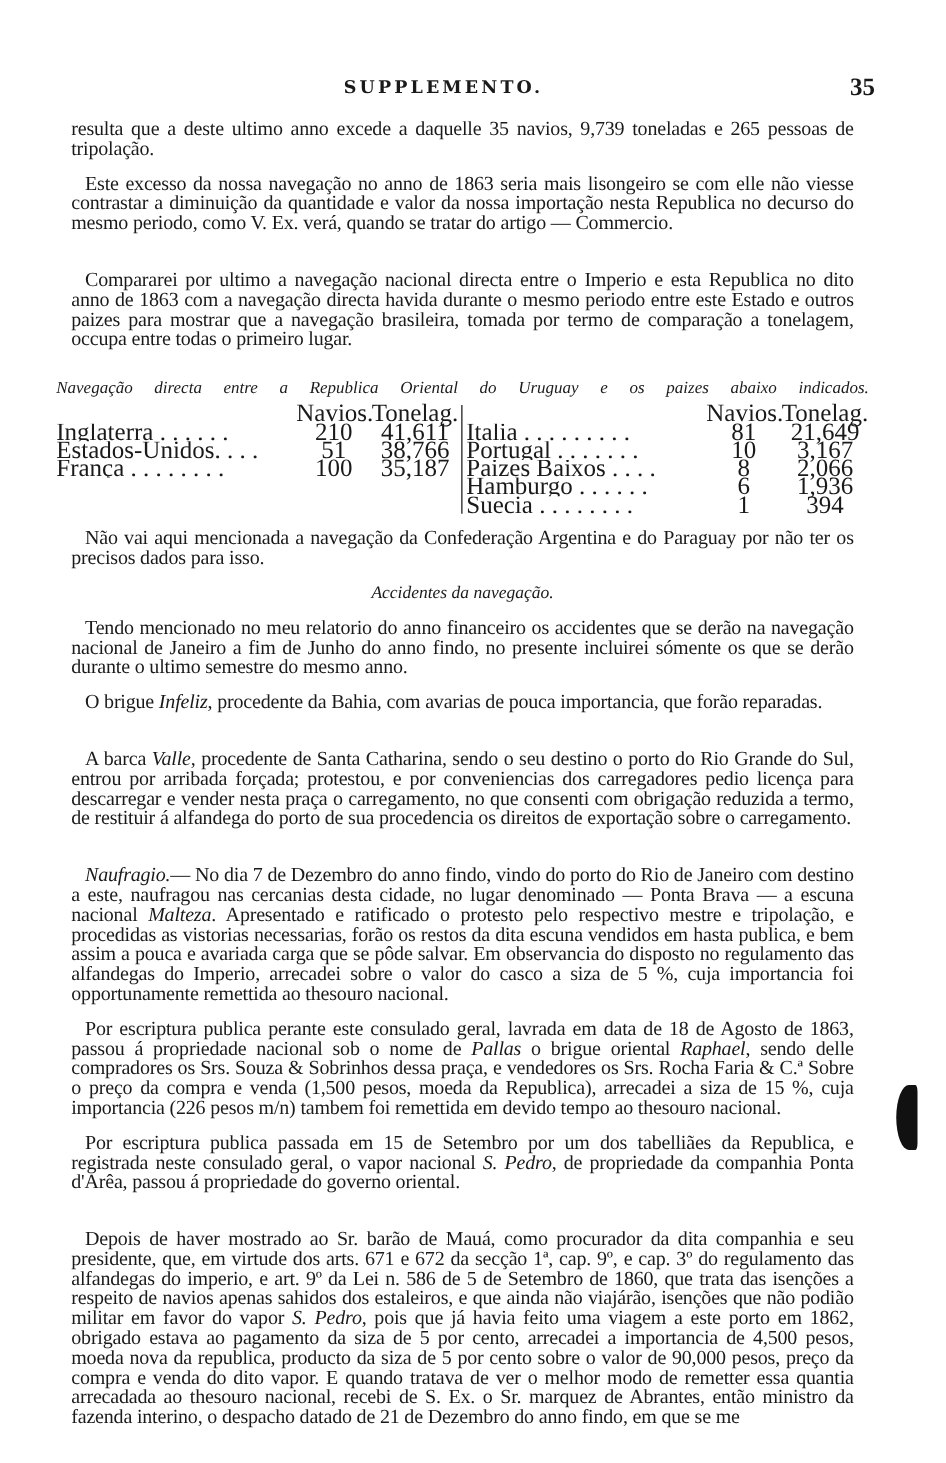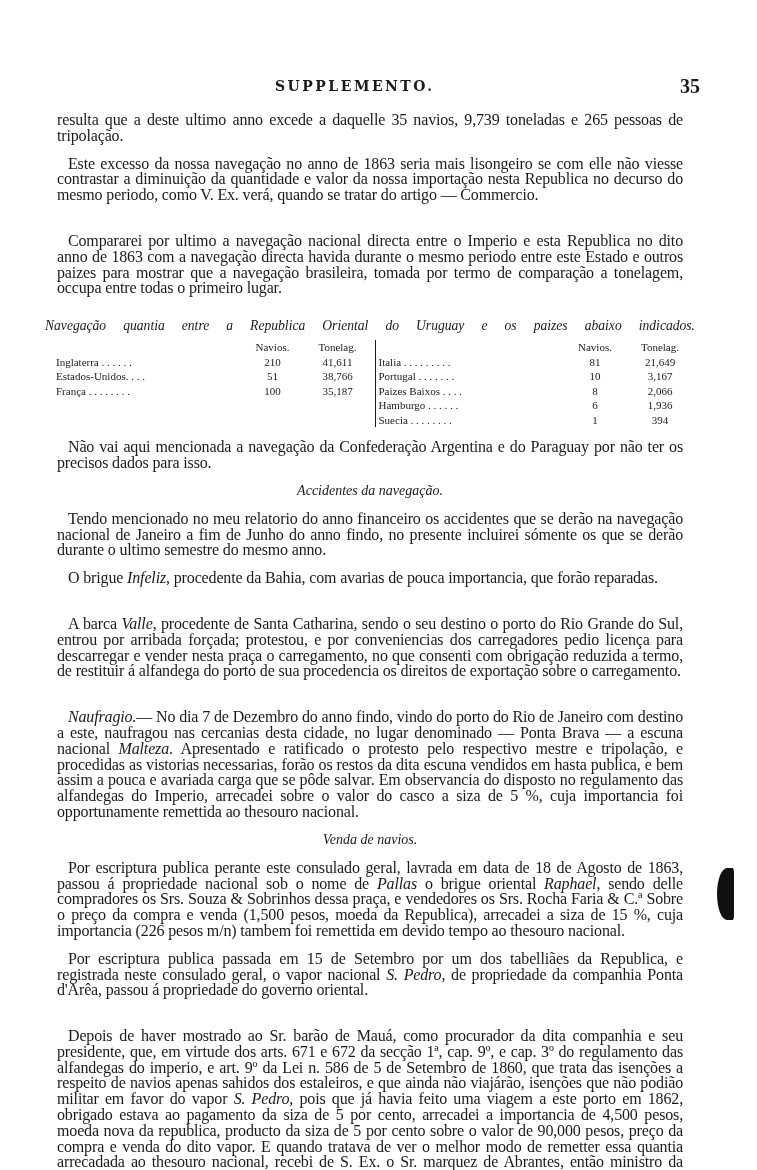--- a/index.html
+++ b/index.html
@@ -2,42 +2,42 @@
 <html><head>
 <meta charset="utf-8">
 <style>
   html, body { margin: 0; padding: 0; background: #ffffff; }
   body {
     width: 757px; height: 1170px; position: relative; overflow: hidden;
     font-family: "Liberation Serif", "DejaVu Serif", serif;
     color: #1a1a1a;
   }
   .page { position: absolute; left: 45px; top: 62px; width: 650px; }
-  .header { position: relative; height: 22px; margin-top: 16px; }
+  .header { position: relative; height: 22px; }
   .running-title {
     position: absolute; left: 230px; top: 0;
     font-family: "DejaVu Serif", serif; font-weight: bold;
     font-size: 14px; letter-spacing: 2.5px;
   }
   .page-number {
     position: absolute; right: -5px; top: -3px;
     font-size: 20px; font-weight: bold;
   }
   p {
     margin: 12px; font-size: 16px; line-height: 15.8px;
     text-align: justify; letter-spacing: -0.15px; font-family: Liberation Serif, serif;
   }
   p.indent { text-indent: 11px; }
   .gap-s { height: 6px; }
   .gap-m { height: 10px; }
   .table-caption {
     font-style: italic; font-size: 13.6px; line-height: 16px;
     text-align: justify; text-align-last: justify; margin-bottom: 6px;
   }
-  .nav-table { display: flex; font-size: 11px; line-height: 14.5px; margin-left: 11px; }
+  .nav-table { display: flex; font-size: 20px; line-height: 14.5px; }
   .nav-half { width: 50%; }
   .nav-half.left { border-right: 1px solid #1a1a1a; padding-right: 2px; box-sizing: border-box; }
   .nav-half.right { padding-left: 3px; box-sizing: border-box; }
   .nav-row { display: flex; white-space: nowrap; }
   .nav-row .country { flex: 1; overflow: hidden; }
   .nav-row .ships { width: 60px; text-align: center; }
   .nav-row .tons { width: 70px; text-align: center; }
   .nav-head .country { visibility: hidden; }
   .section-heading {
     text-align: center; font-style: italic; font-size: 14px;
@@ -58,21 +58,21 @@
     <span class="running-title">SUPPLEMENTO.</span>
     <span class="page-number">35</span>
   </div>
 
   <p>resulta que a deste ultimo anno excede a daquelle 35 navios, 9,739 toneladas e 265 pessoas de tripolação.</p>
   <p class="indent">Este excesso da nossa navegação no anno de 1863 seria mais lisongeiro se com elle não viesse contrastar a diminuição da quantidade e valor da nossa importação nesta Republica no decurso do mesmo periodo, como V. Ex. verá, quando se tratar do artigo — Commercio.</p>
   <div class="gap-s"></div>
   <p class="indent">Compararei por ultimo a navegação nacional directa entre o Imperio e esta Republica no dito anno de 1863 com a navegação directa havida durante o mesmo periodo entre este Estado e outros paizes para mostrar que a navegação brasileira, tomada por termo de comparação a tonelagem, occupa entre todas o primeiro lugar.</p>
   <div class="gap-m"></div>
 
-  <div class="table-caption">Navegação quantia entre a Republica Oriental do Uruguay e os paizes abaixo indicados.</div>
+  <div class="table-caption">Navegação directa entre a Republica Oriental do Uruguay e os paizes abaixo indicados.</div>
 
   <div class="nav-table">
     <div class="nav-half left">
       <div class="nav-row nav-head">
         <span class="country"></span>
         <span class="ships">Navios.</span>
         <span class="tons">Tonelag.</span>
       </div>
       <div class="nav-row">
         <span class="country">Inglaterra . . . . . .</span>
@@ -128,21 +128,20 @@
 
   <div class="section-heading">Accidentes da navegação.</div>
 
   <p class="indent">Tendo mencionado no meu relatorio do anno financeiro os accidentes que se derão na navegação nacional de Janeiro a fim de Junho do anno findo, no presente incluirei sómente os que se derão durante o ultimo semestre do mesmo anno.</p>
   <p class="indent"><span>O brigue </span><em>Infeliz</em><span>, procedente da Bahia, com avarias de pouca importancia, que forão reparadas.</span></p>
   <div class="gap-s"></div>
   <p class="indent"><span>A barca </span><em>Valle</em><span>, procedente de Santa Catharina, sendo o seu destino o porto do Rio Grande do Sul, entrou por arribada forçada; protestou, e por conveniencias dos carregadores pedio licença para descarregar e vender nesta praça o carregamento, no que consenti com obrigação reduzida a termo, de restituir á alfandega do porto de sua procedencia os direitos de exportação sobre o carregamento.</span></p>
   <div class="gap-s"></div>
   <p class="indent"><em>Naufragio.</em><span>— No dia 7 de Dezembro do anno findo, vindo do porto do Rio de Janeiro com destino a este, naufragou nas cercanias desta cidade, no lugar denominado — Ponta Brava — a escuna nacional </span><em>Malteza</em><span>. Apresentado e ratificado o protesto pelo respectivo mestre e tripolação, e procedidas as vistorias necessarias, forão os restos da dita escuna vendidos em hasta publica, e bem assim a pouca e avariada carga que se pôde salvar. Em observancia do disposto no regulamento das alfandegas do Imperio, arrecadei sobre o valor do casco a siza de 5 %, cuja importancia foi opportunamente remettida ao thesouro nacional.</span></p>
 
-  <div class="section-heading">Venda de navios.</div>
 
   <p class="indent"><span>Por escriptura publica perante este consulado geral, lavrada em data de 18 de Agosto de 1863, passou á propriedade nacional sob o nome de </span><em>Pallas</em><span> o brigue oriental </span><em>Raphael</em><span>, sendo delle compradores os Srs. Souza &amp; Sobrinhos dessa praça, e vendedores os Srs. Rocha Faria &amp; C.ª Sobre o preço da compra e venda (1,500 pesos, moeda da Republica), arrecadei a siza de 15 %, cuja importancia (226 pesos m/n) tambem foi remettida em devido tempo ao thesouro nacional.</span></p>
   <p class="indent"><span>Por escriptura publica passada em 15 de Setembro por um dos tabelliães da Republica, e registrada neste consulado geral, o vapor nacional </span><em>S. Pedro</em><span>, de propriedade da companhia Ponta d'Arêa, passou á propriedade do governo oriental.</span></p>
   <div class="gap-s"></div>
   <p class="indent"><span>Depois de haver mostrado ao Sr. barão de Mauá, como procurador da dita companhia e seu presidente, que, em virtude dos arts. 671 e 672 da secção 1ª, cap. 9º, e cap. 3º do regulamento das alfandegas do imperio, e art. 9º da Lei n. 586 de 5 de Setembro de 1860, que trata das isenções a respeito de navios apenas sahidos dos estaleiros, e que ainda não viajárão, isenções que não podião militar em favor do vapor </span><em>S. Pedro</em><span>, pois que já havia feito uma viagem a este porto em 1862, obrigado estava ao pagamento da siza de 5 por cento, arrecadei a importancia de 4,500 pesos, moeda nova da republica, producto da siza de 5 por cento sobre o valor de 90,000 pesos, preço da compra e venda do dito vapor. E quando tratava de ver o melhor modo de remetter essa quantia arrecadada ao thesouro nacional, recebi de S. Ex. o Sr. marquez de Abrantes, então ministro da fazenda interino, o despacho datado de 21 de Dezembro do anno findo, em que se me</span></p>
 
 </div>
 
 <div class="artifact"></div>
 

